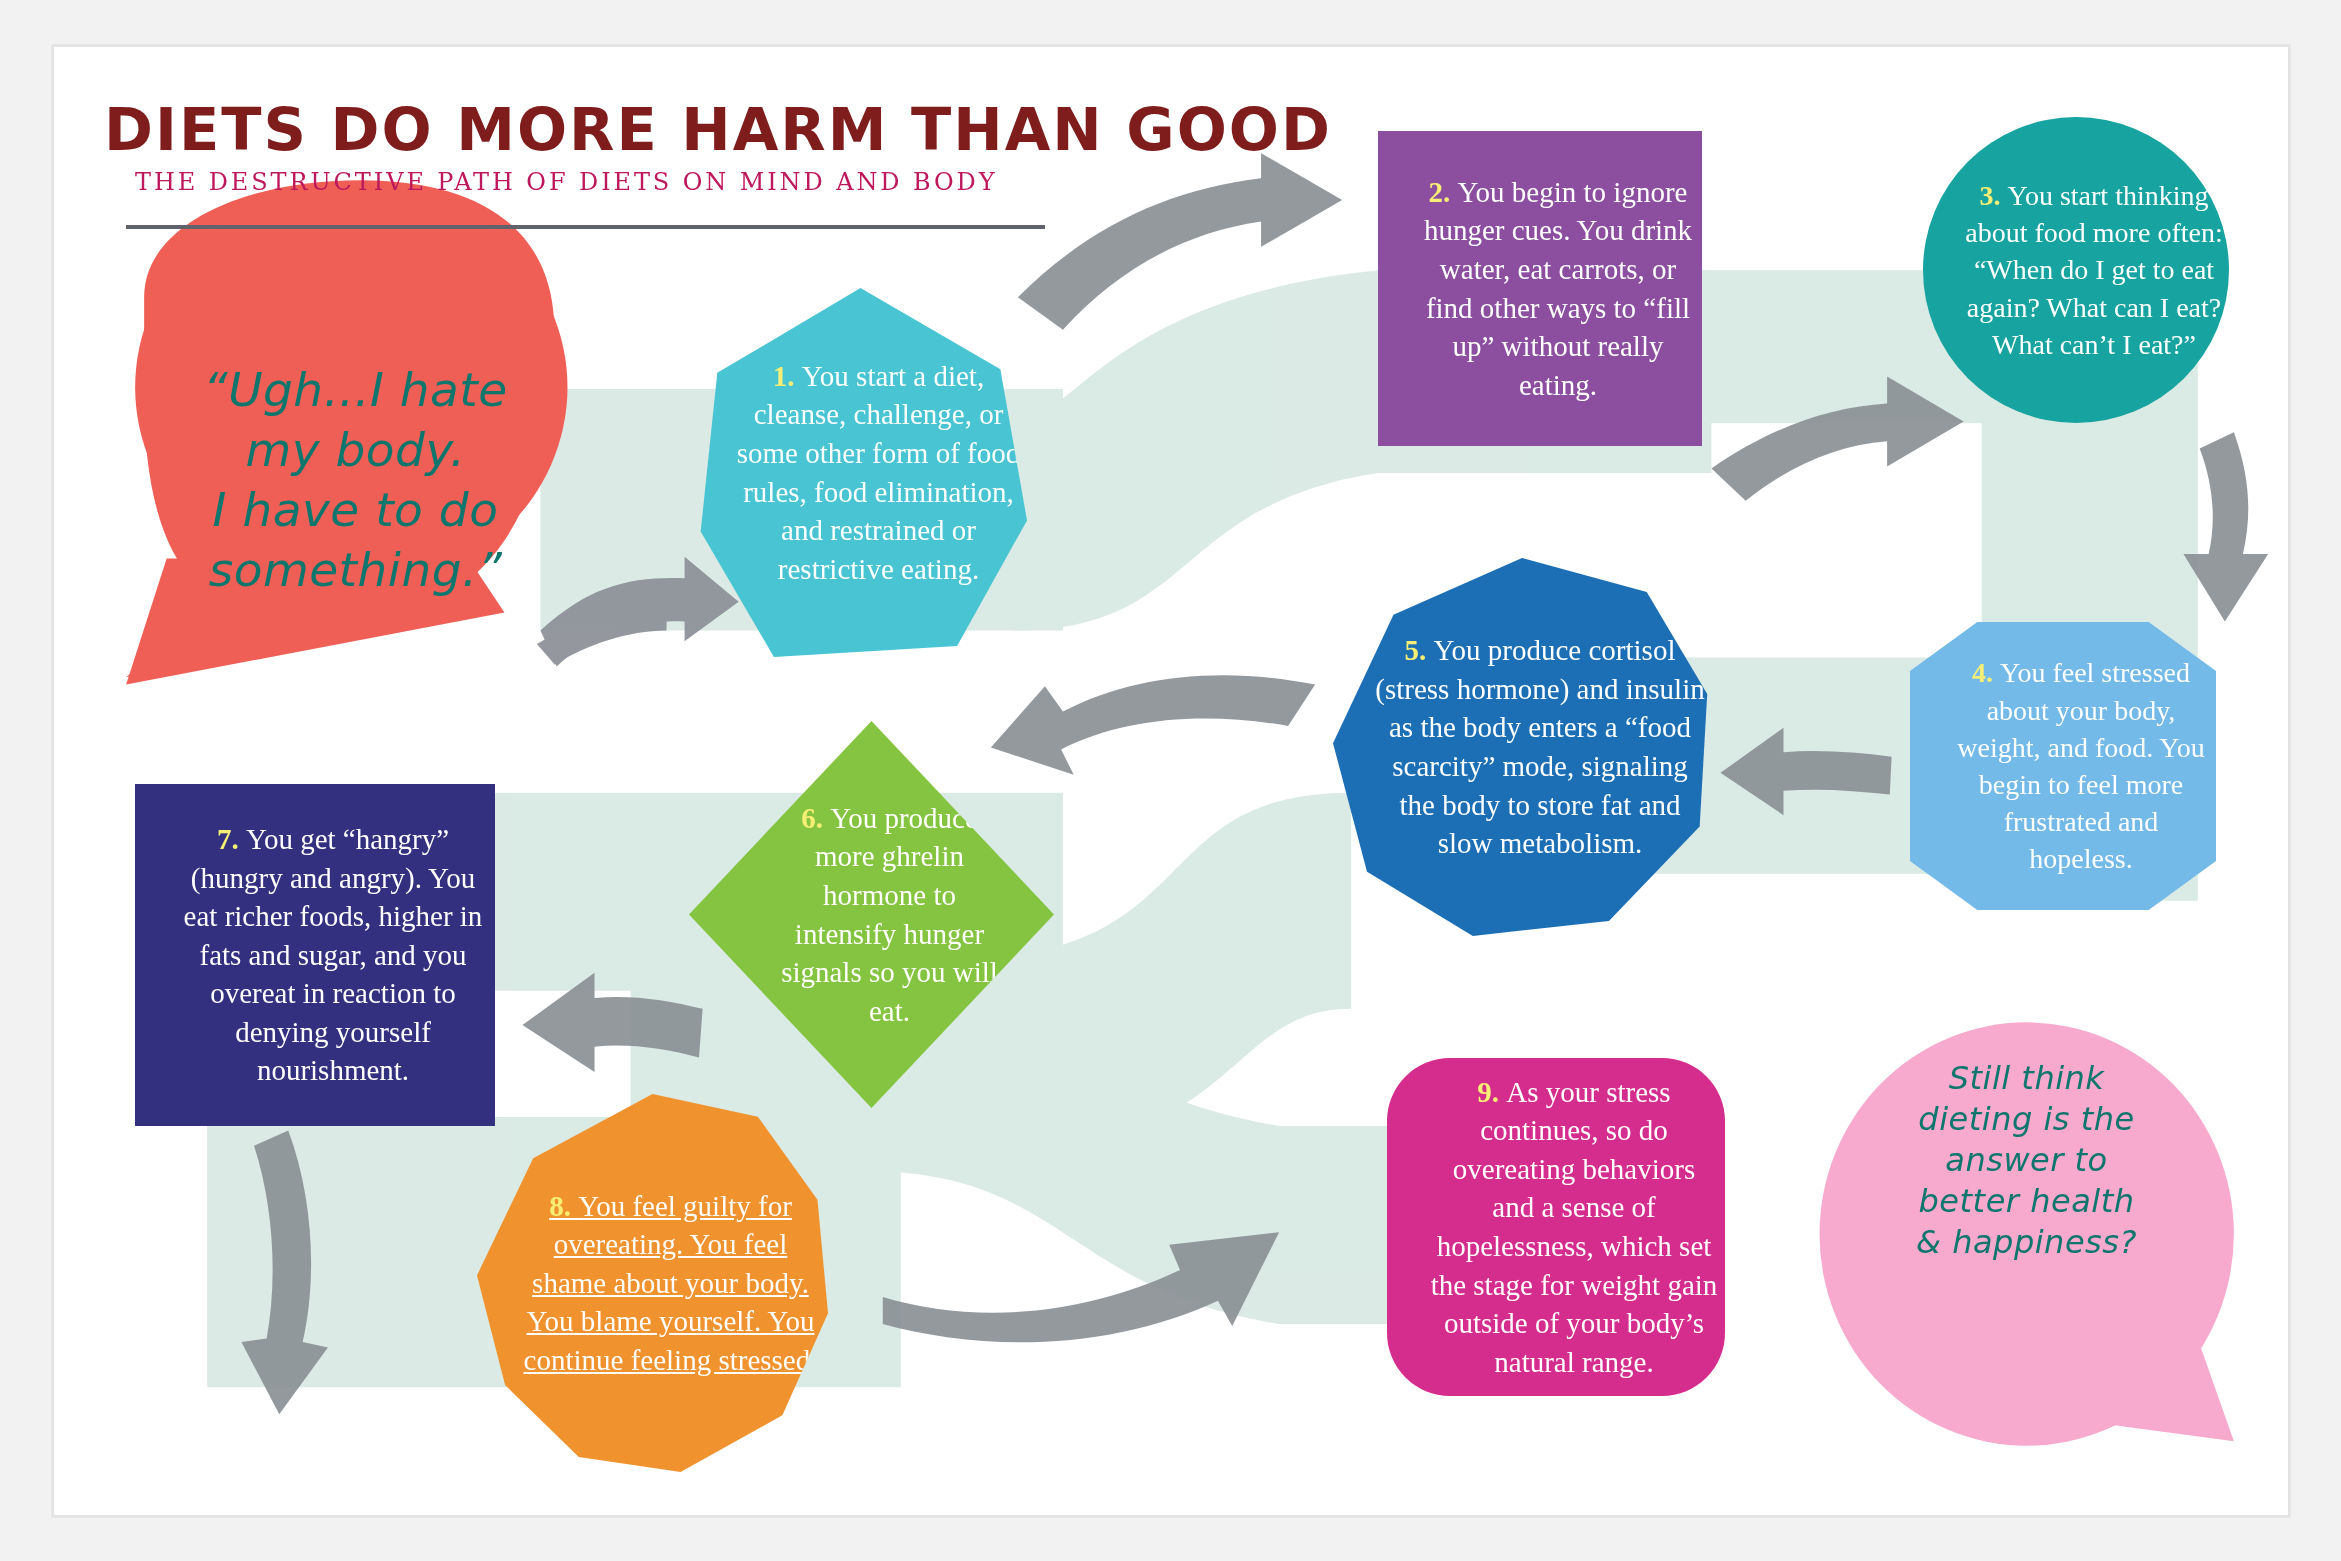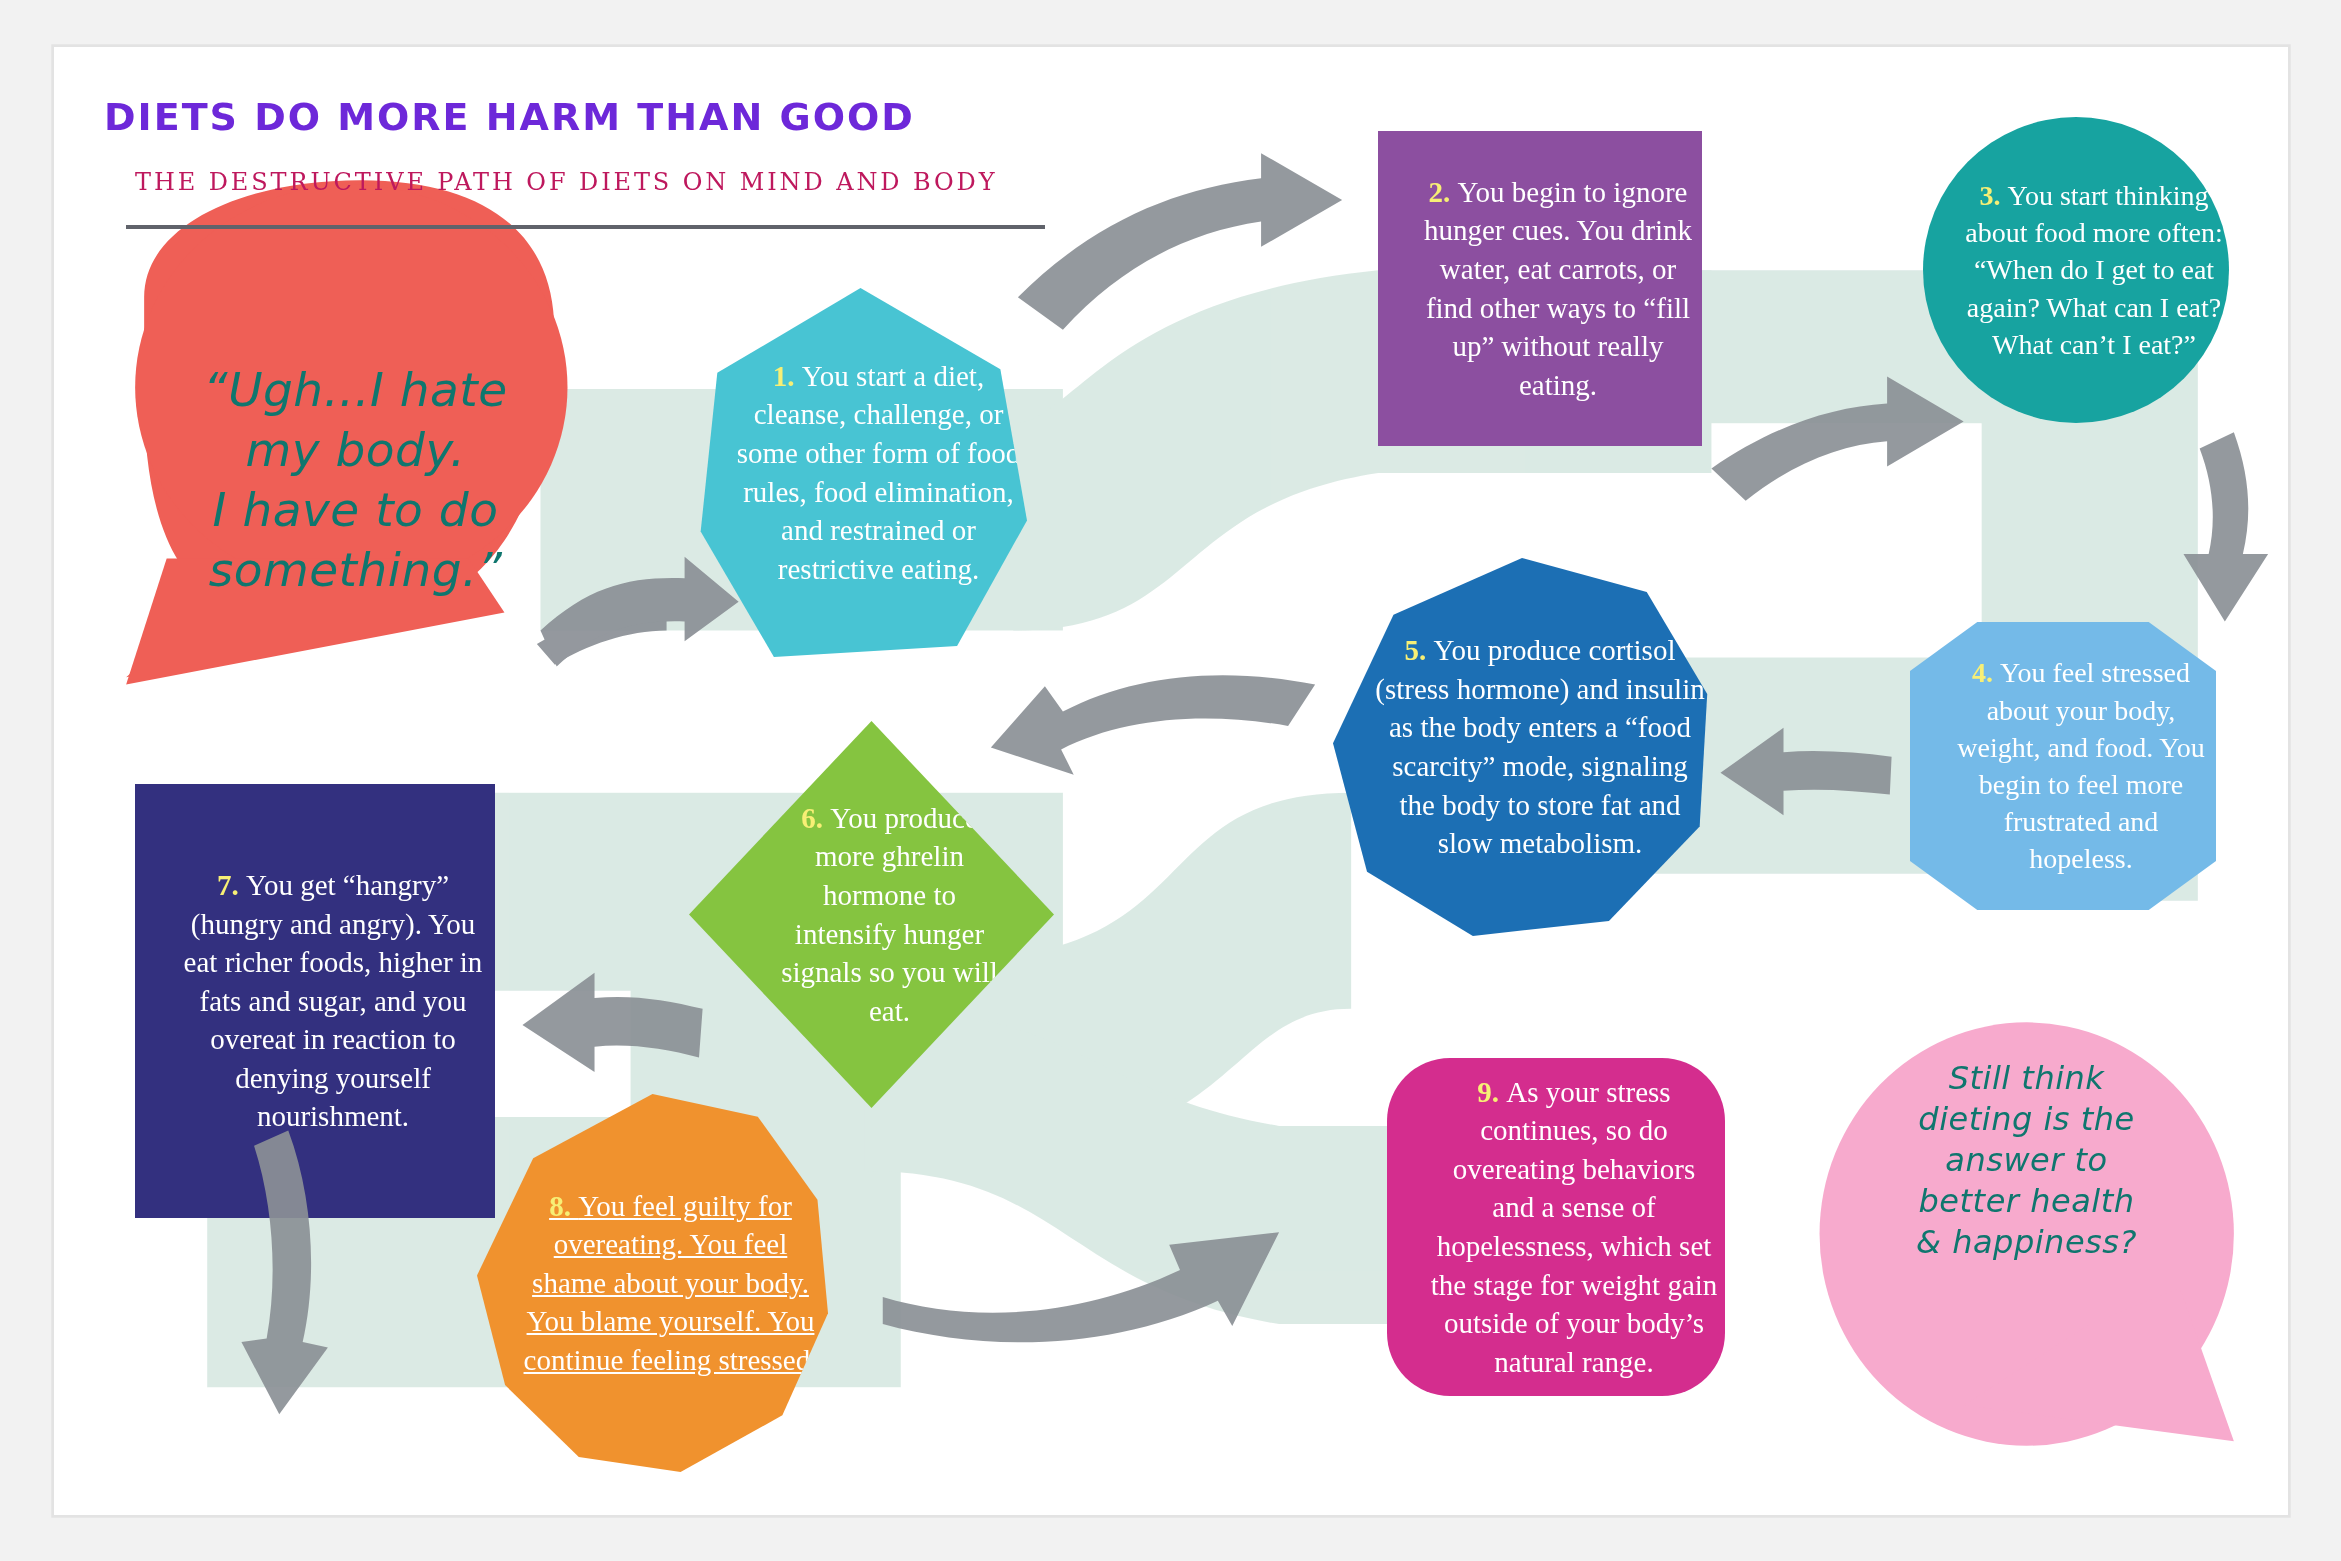--- a/index.html
+++ b/index.html
@@ -13,23 +13,23 @@
   #frame{
     position:absolute;left:54px;top:47px;width:2234px;height:1468px;
     background:#ffffff;
     box-shadow:0 0 0 2.7px #e3e3e3;
   }
   
   #title{
     position:absolute;left:104px;top:95px;
     font-family:"DejaVu Sans", sans-serif;
     font-weight:bold;
-    font-size:38px;
+    font-size:59px;
     letter-spacing:2px;
-    color:#6d28d9;
+    color:#7f1d1d;
     white-space:nowrap;
   }
   #subtitle{
     position:absolute;left:135px;top:168px;
     font-family:"DejaVu Serif", serif;
     font-size:24px;
     letter-spacing:2.9px;
     color:#be185d;
     white-space:nowrap;
   }
@@ -184,21 +184,21 @@
     </div>
   </div>
 
   <div class="node shape-diamond" style="left:689px;top:721px;width:365px;height:387px;background:#85c440;font-size:29px;">
     <div class="txt" style="padding:0 50px;">
       <span class="num">6. </span>
       <span>You produce more ghrelin hormone to intensify hunger signals so you will eat.</span>
     </div>
   </div>
 
-  <div class="node shape-square" style="left:135px;top:784px;width:360px;height:434px;background:#33307f;font-size:29px;">
+  <div class="node shape-square" style="left:135px;top:784px;width:360px;height:342px;background:#33307f;font-size:29px;">
     <div class="txt">
       <span class="num">7. </span>
       <span>You get “hangry” (hungry and angry). You eat richer foods, higher in fats and sugar, and you overeat in reaction to denying yourself nourishment.</span>
     </div>
   </div>
 
   <div class="node shape-decagon" style="left:477px;top:1094px;width:351px;height:378px;background:#f0922e;font-size:29px;">
     <div class="txt">
       <span class="num">8. </span>
       <span>You feel guilty for overeating. You feel shame about your body. You blame yourself. You continue feeling stressed.</span>

